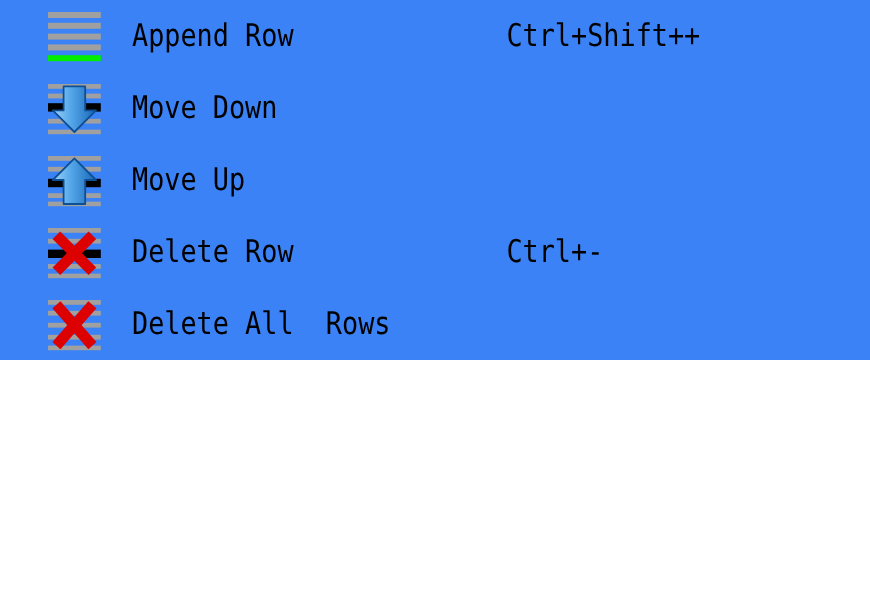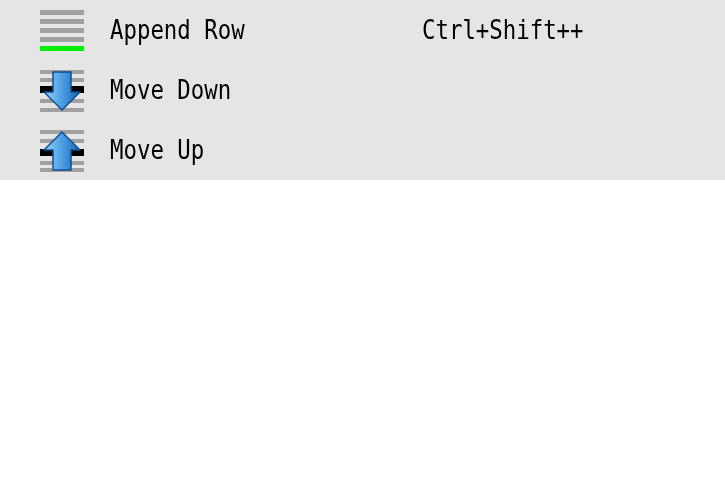--- a/index.html
+++ b/index.html
@@ -21,21 +21,21 @@
     width: 725px;
     height: 498px;
     background: #ffffff;
   }
 
   .menu-item {
     position: relative;
     height: 60px;
     display: flex;
     align-items: center;
-    background: #e5e5e5;
+    background: #3b82f6;
     text-align: center;
   }
 
   .icon-cell {
     width: 110px;
     min-width: 110px;
     height: 60px;
     display: flex;
     align-items: center;
     justify-content: flex-start;
@@ -140,15 +140,53 @@
           <rect x="2" y="33" width="44" height="4" fill="#a0a0a0"></rect>
           <rect x="2" y="40" width="44" height="4" fill="#a0a0a0"></rect>
           <polygon points="24,4 42,22 33,22 33,42 15,42 15,22 6,22" fill="url(#blueUp)" stroke="#0d4f94" stroke-width="1.5" stroke-linejoin="round"></polygon>
         </svg>
       </span>
     </div>
     <span class="label">Move Up</span>
     <span class="shortcut"></span>
   </div>
 
+  <div class="menu-item">
+    <div class="icon-cell">
+      <span class="icon">
+        <svg width="48" height="44" viewBox="0 0 48 44">
+          <rect x="2" y="2" width="44" height="4" fill="#a0a0a0"></rect>
+          <rect x="2" y="11" width="44" height="4" fill="#a0a0a0"></rect>
+          <rect x="2" y="20" width="44" height="7" fill="#000000"></rect>
+          <rect x="2" y="32" width="44" height="4" fill="#a0a0a0"></rect>
+          <rect x="2" y="40" width="44" height="4" fill="#a0a0a0"></rect>
+          <g stroke="#dd0000" stroke-width="9" stroke-linecap="butt">
+            <line x1="9" y1="8" x2="39" y2="38"></line>
+            <line x1="39" y1="8" x2="9" y2="38"></line>
+          </g>
+        </svg>
+      </span>
+    </div>
+    <span class="label">Delete Row</span>
+    <span class="shortcut">Ctrl+-</span>
+  </div>
 
+  <div class="menu-item">
+    <div class="icon-cell">
+      <span class="icon">
+        <svg width="48" height="44" viewBox="0 0 48 44">
+          <rect x="2" y="2" width="44" height="4" fill="#a0a0a0"></rect>
+          <rect x="2" y="11" width="44" height="4" fill="#a0a0a0"></rect>
+          <rect x="2" y="21" width="44" height="4" fill="#a0a0a0"></rect>
+          <rect x="2" y="31" width="44" height="4" fill="#a0a0a0"></rect>
+          <rect x="2" y="40" width="44" height="4" fill="#a0a0a0"></rect>
+          <g stroke="#dd0000" stroke-width="9" stroke-linecap="butt">
+            <line x1="9" y1="6" x2="39" y2="40"></line>
+            <line x1="39" y1="6" x2="9" y2="40"></line>
+          </g>
+        </svg>
+      </span>
+    </div>
+    <span class="label">Delete All  Rows</span>
+    <span class="shortcut"></span>
+  </div>
 
 </div>
 
 </body></html>

